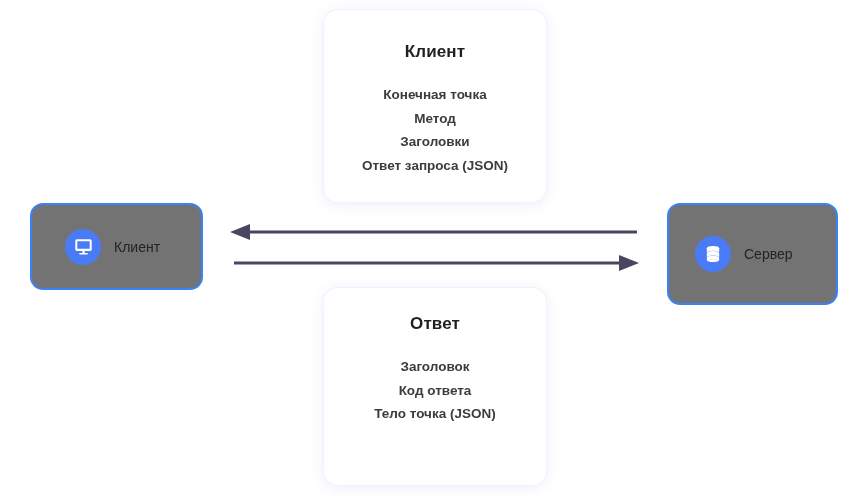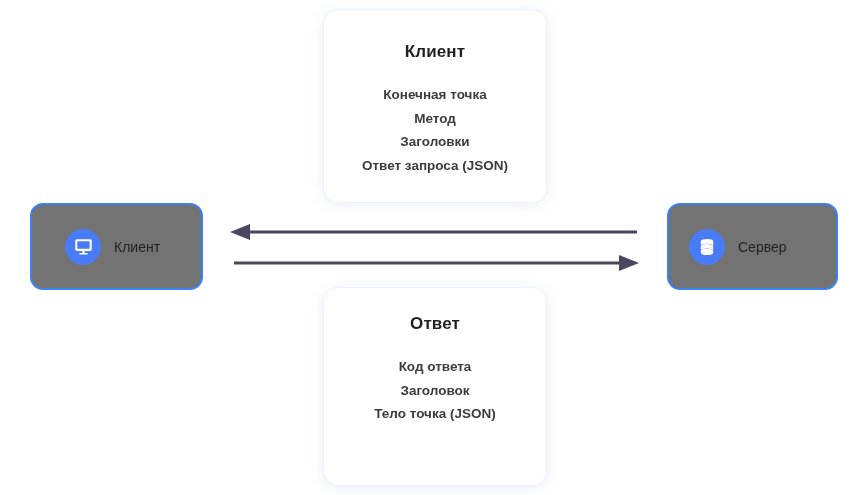--- a/index.html
+++ b/index.html
@@ -73,22 +73,22 @@
     left: 30px;
     top: 203px;
     width: 173px;
     height: 87px;
     padding-left: 33px;
   }
   .node-box.server {
     left: 667px;
     top: 203px;
     width: 171px;
-    height: 87px;
-    padding-left: 20px;
+    height: 102px;
+    padding-left: 26px;
   }
   .node-icon {
     width: 36px;
     height: 36px;
     border-radius: 50%;
     background: #4a7bf7;
     display: flex;
     align-items: center;
     justify-content: center;
     flex: 0 0 auto;
@@ -118,22 +118,22 @@
       <div class="card-line">Конечная точка</div>
       <div class="card-line">Метод</div>
       <div class="card-line">Заголовки</div>
       <div class="card-line">Ответ запроса (JSON)</div>
     </div>
   </div>
 
   <div class="info-card response">
     <div class="card-title">Ответ</div>
     <div class="card-lines">
+      <div class="card-line">Заголовок</div>
       <div class="card-line">Код ответа</div>
-      <div class="card-line">Заголовок</div>
       <div class="card-line">Тело точка (JSON)</div>
     </div>
   </div>
 
   <div class="node-box client">
     <span class="node-icon">
       <svg width="21" height="21" viewBox="0 0 24 24" aria-hidden="true">
         <rect x="2.6" y="3.6" width="18.8" height="13.4" rx="1.9" fill="#ffffff"></rect>
         <rect x="4.9" y="5.9" width="14.2" height="8.8" rx="0.7" fill="#4a7bf7"></rect>
         <rect x="10.7" y="17.0" width="2.6" height="2.6" fill="#ffffff"></rect>

